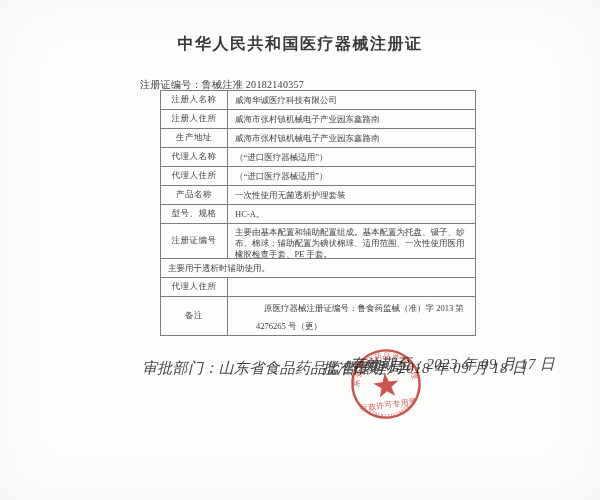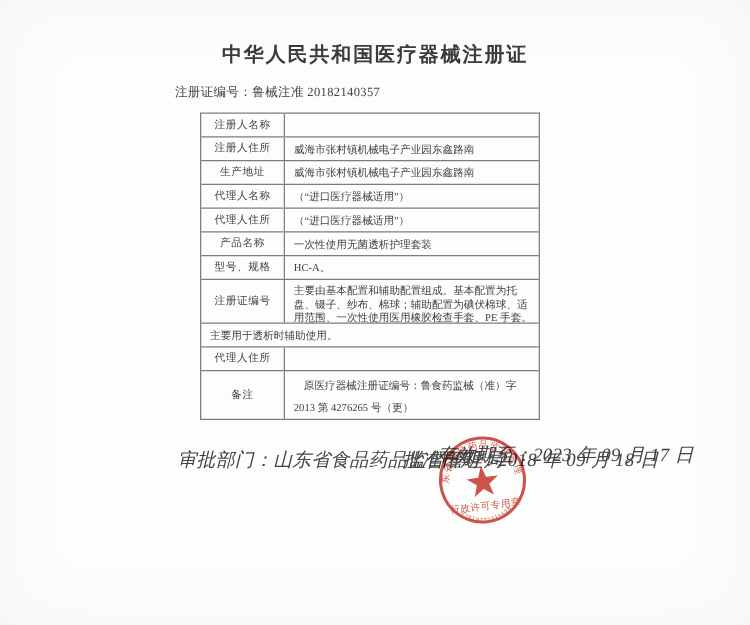--- a/index.html
+++ b/index.html
@@ -8,33 +8,33 @@
     background:#fdfdfc;
     box-shadow:inset 0 0 60px rgba(120,120,110,0.06);
     font-family:"Liberation Serif","DejaVu Serif",serif;
     color:#3e3e3e;
   }
   .title{
     position:absolute;top:34px;left:0;width:100%;text-align:center;
     font-size:16px;font-weight:bold;letter-spacing:1.5px;color:#3a3a3a;
   }
   .regline{
-    position:absolute;top:67px;left:140px;font-size:10px;color:#424242;
+    position:absolute;top:78px;left:140px;font-size:10px;color:#424242;
     letter-spacing:0.3px;
   }
   .tbl{
-    position:absolute;left:160px;top:90px;width:272px;
+    position:absolute;left:160px;top:90px;width:316px;
     border:1px solid #7d7d7d;font-size:8.5px;color:#3f3f3f;
     box-sizing:border-box;
   }
   .row{display:flex;border-bottom:1px solid #7d7d7d;box-sizing:border-box;}
   .row:last-child{border-bottom:none;}
   .row.h1{height:19px;}
   .row.h3{height:35px;}
-  .row.hr{height:38px;}
+  .row.hr{height:38px;gap:21px;}
   .cell{box-sizing:border-box;}
   .cell.lab{
     width:67px;flex:0 0 67px;border-right:1px solid #7d7d7d;
     display:flex;align-items:center;justify-content:center;
     text-align:center;letter-spacing:0.5px;
   }
   .cell.val{
     flex:1;display:flex;align-items:center;
     padding:1px 4px 1px 7px;line-height:11px;
   }
@@ -57,20 +57,21 @@
 
   <div class="title">中华人民共和国医疗器械注册证</div>
 
   <div class="regline">
     <span>注册证编号：</span><span>鲁械注准 20182140357</span>
   </div>
 
   <div class="tbl">
     <div class="row h1">
       <div class="cell lab">注册人名称</div>
+      <div class="cell val">威海华诚医疗科技有限公司</div>
     </div>
     <div class="row h1">
       <div class="cell lab">注册人住所</div>
       <div class="cell val">威海市张村镇机械电子产业园东鑫路南</div>
     </div>
     <div class="row h1">
       <div class="cell lab">生产地址</div>
       <div class="cell val">威海市张村镇机械电子产业园东鑫路南</div>
     </div>
     <div class="row h1">

